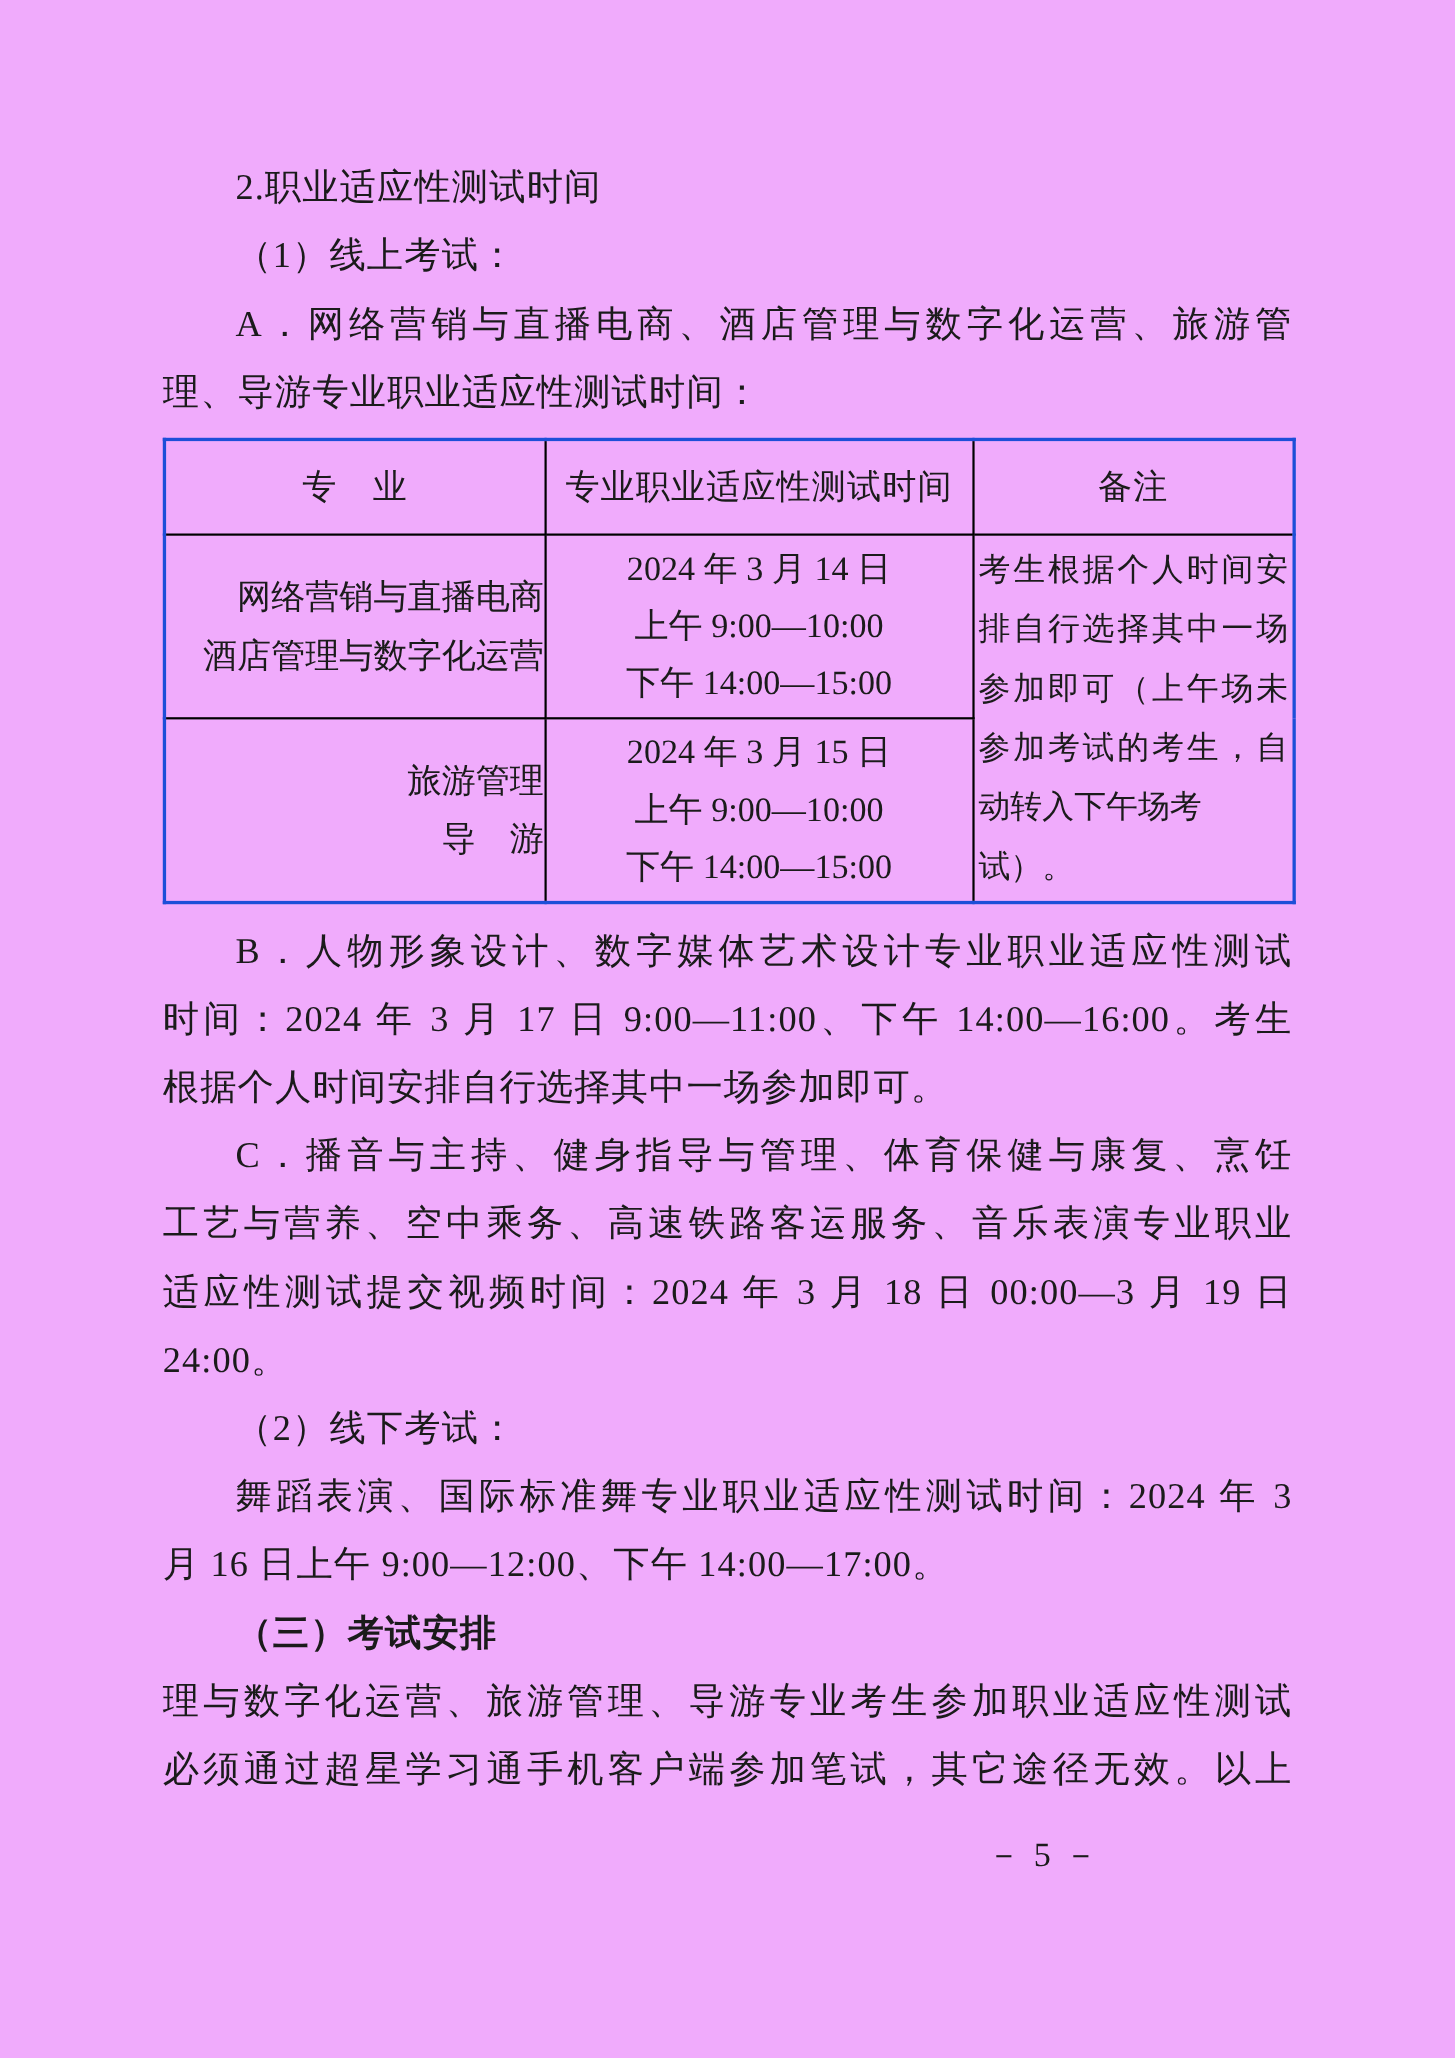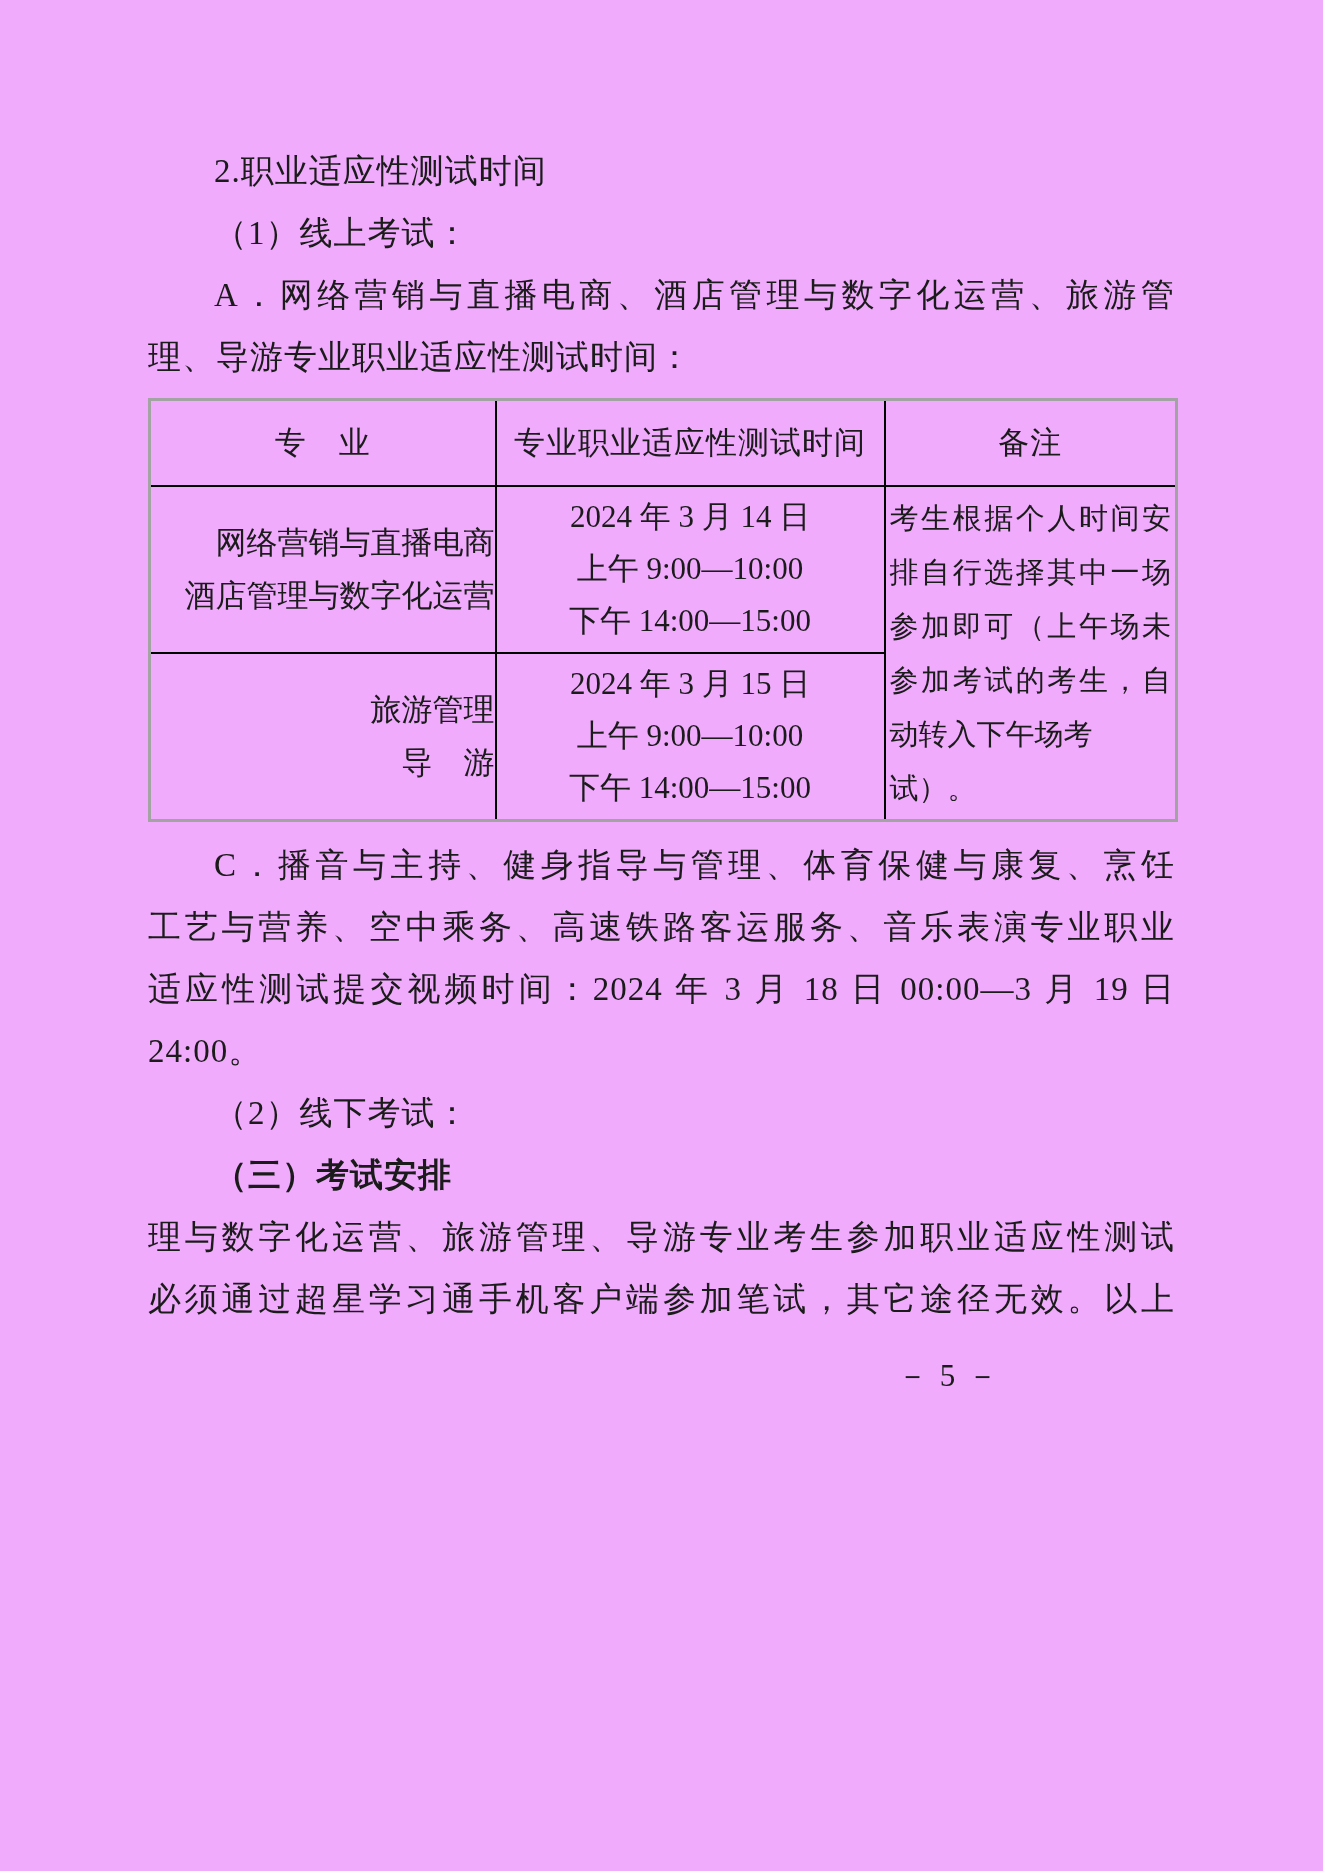--- a/index.html
+++ b/index.html
@@ -16,21 +16,21 @@
   .content { padding:140px 148px 0 148px; }
 
   .line { font-size:33px; line-height:62px; letter-spacing:1px; }
   .fill { text-align:justify; text-align-last:justify;font-family:Liberation Serif, serif; }
   .indent { text-indent:66px; }
   .bold { font-weight:bold; }
 
   table.doc-table {
     width:1027px; table-layout:fixed; border-collapse:collapse;
     margin-top:10px; margin-bottom:12px;
-    border:3px solid #a3a3a3;
+    border:3px solid #1d4ed8;
   }
   .doc-table th, .doc-table td { border:2px solid #000; }
   .col-major { width:346px; }
   .col-time  { width:389px; }
   .col-remark{ width:292px; }
   .doc-table th {
     height:86px; font-weight:normal; font-size:31px;
     text-align:center; vertical-align:middle; letter-spacing:1px;
   }
   .doc-table td { height:163px; vertical-align:middle; }
@@ -94,30 +94,39 @@
         </td>
         <td class="time-cell">
           <div class="cell-line">2024 年 3 月 15 日</div>
           <div class="cell-line">上午 9:00—10:00</div>
           <div class="cell-line">下午 14:00—15:00</div>
         </td>
       </tr>
     </tbody>
       </table>
 
+    <div>
+      <div class="line indent fill">B．人物形象设计、数字媒体艺术设计专业职业适应性测试</div>
+      <div class="line fill">时间：2024 年 3 月 17 日 9:00—11:00、下午 14:00—16:00。考生</div>
+      <div class="line">根据个人时间安排自行选择其中一场参加即可。</div>
+    </div>
 
     <div>
       <div class="line indent fill">C．播音与主持、健身指导与管理、体育保健与康复、烹饪</div>
       <div class="line fill">工艺与营养、空中乘务、高速铁路客运服务、音乐表演专业职业</div>
       <div class="line fill">适应性测试提交视频时间：2024 年 3 月 18 日 00:00—3 月 19 日</div>
       <div class="line">24:00。</div>
     </div>
 
     <div class="line indent">（2）线下考试：</div>
 
+    <div>
+      <div class="line indent fill">舞蹈表演、国际标准舞专业职业适应性测试时间：2024 年 3</div>
+      <div class="line">月 16 日上午 9:00—12:00、下午 14:00—17:00。</div>
+    </div>
 
     <div class="line indent bold">（三）考试安排</div>
 
     <div>
       <div class="line fill">理与数字化运营、旅游管理、导游专业考生参加职业适应性测试</div>
       <div class="line fill">必须通过超星学习通手机客户端参加笔试，其它途径无效。以上</div>
     </div>
 
     <div class="page-footer">－ 5 －</div>
 

